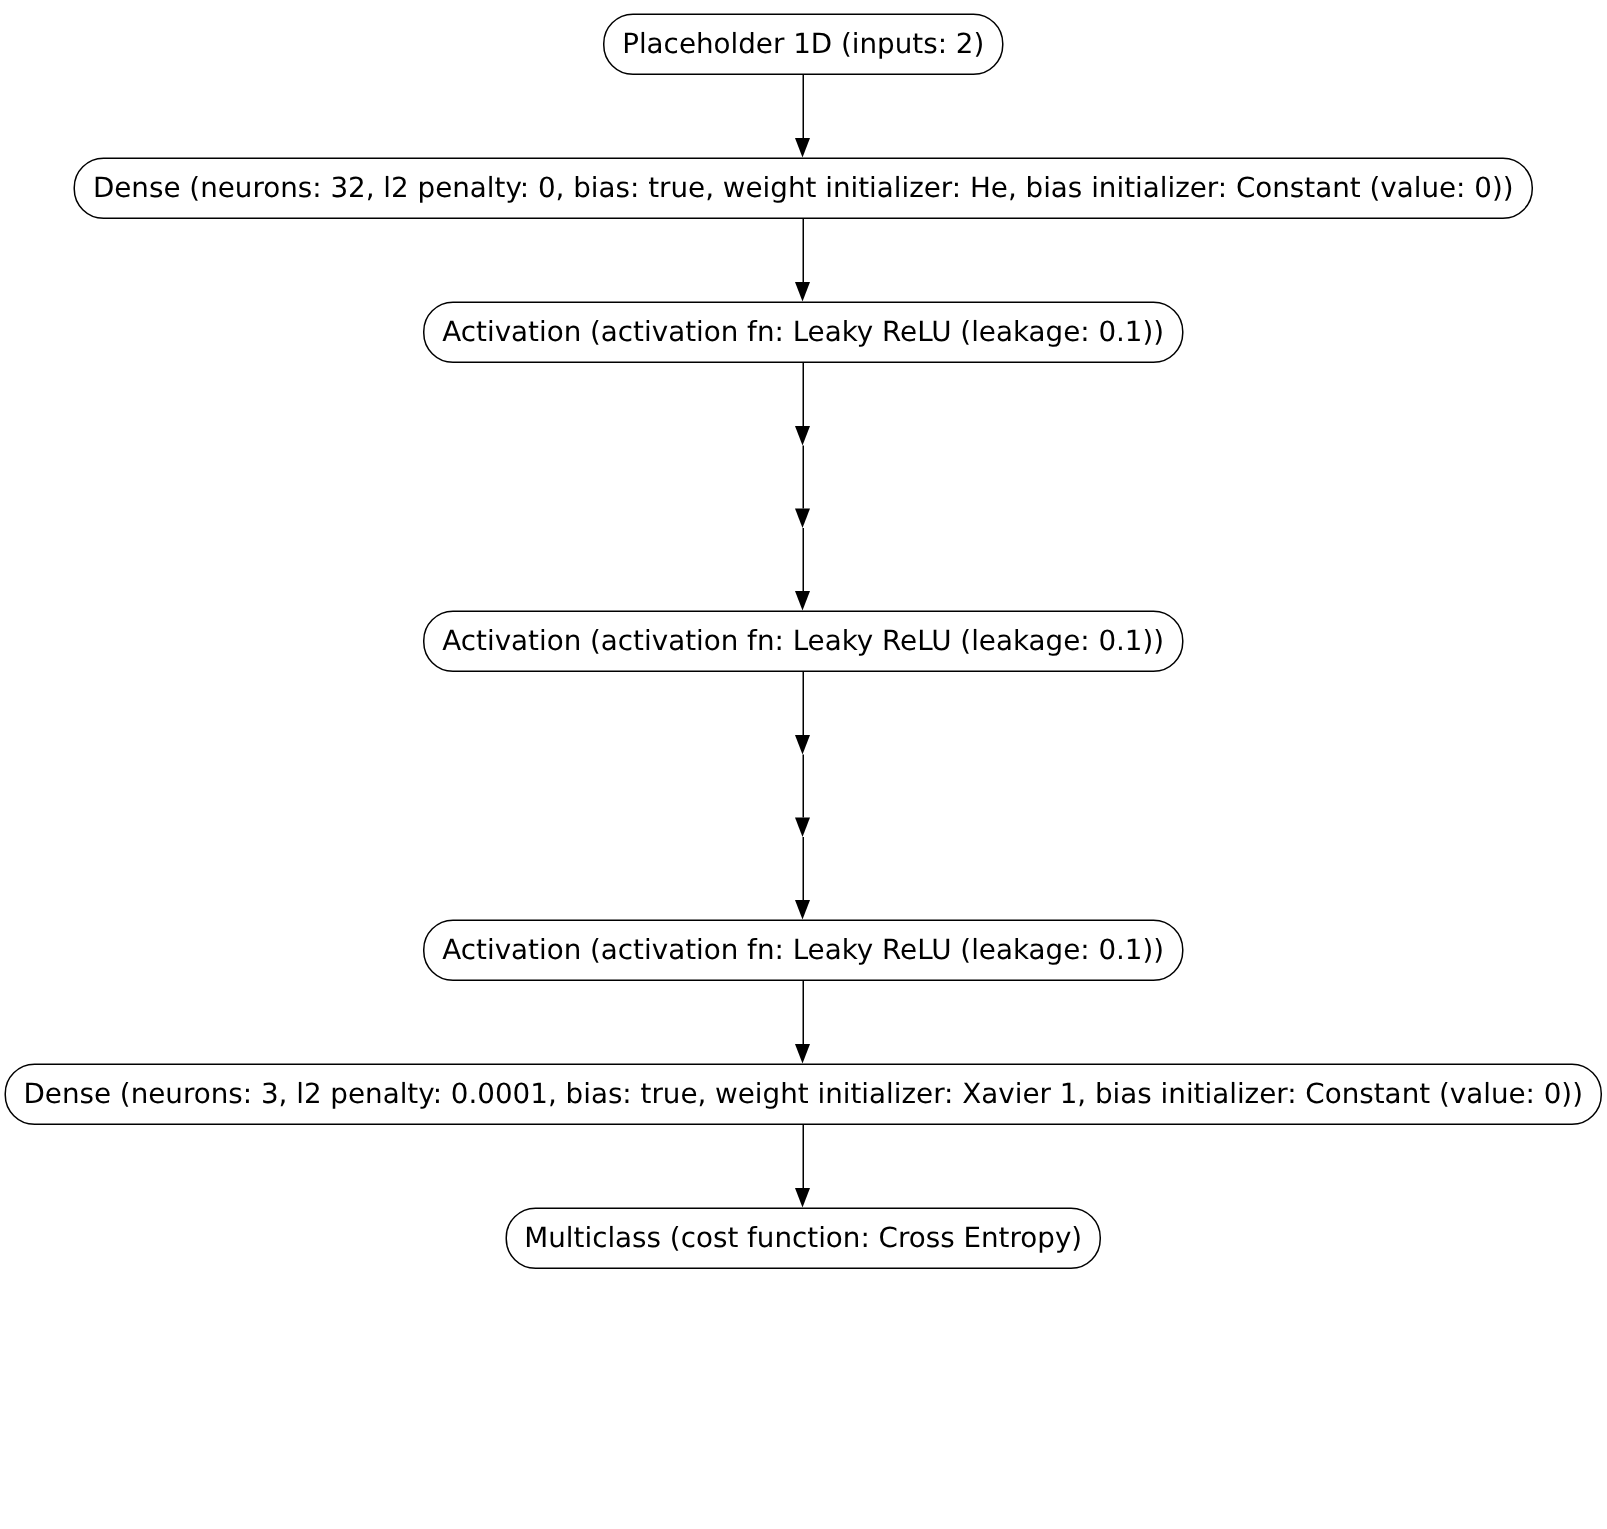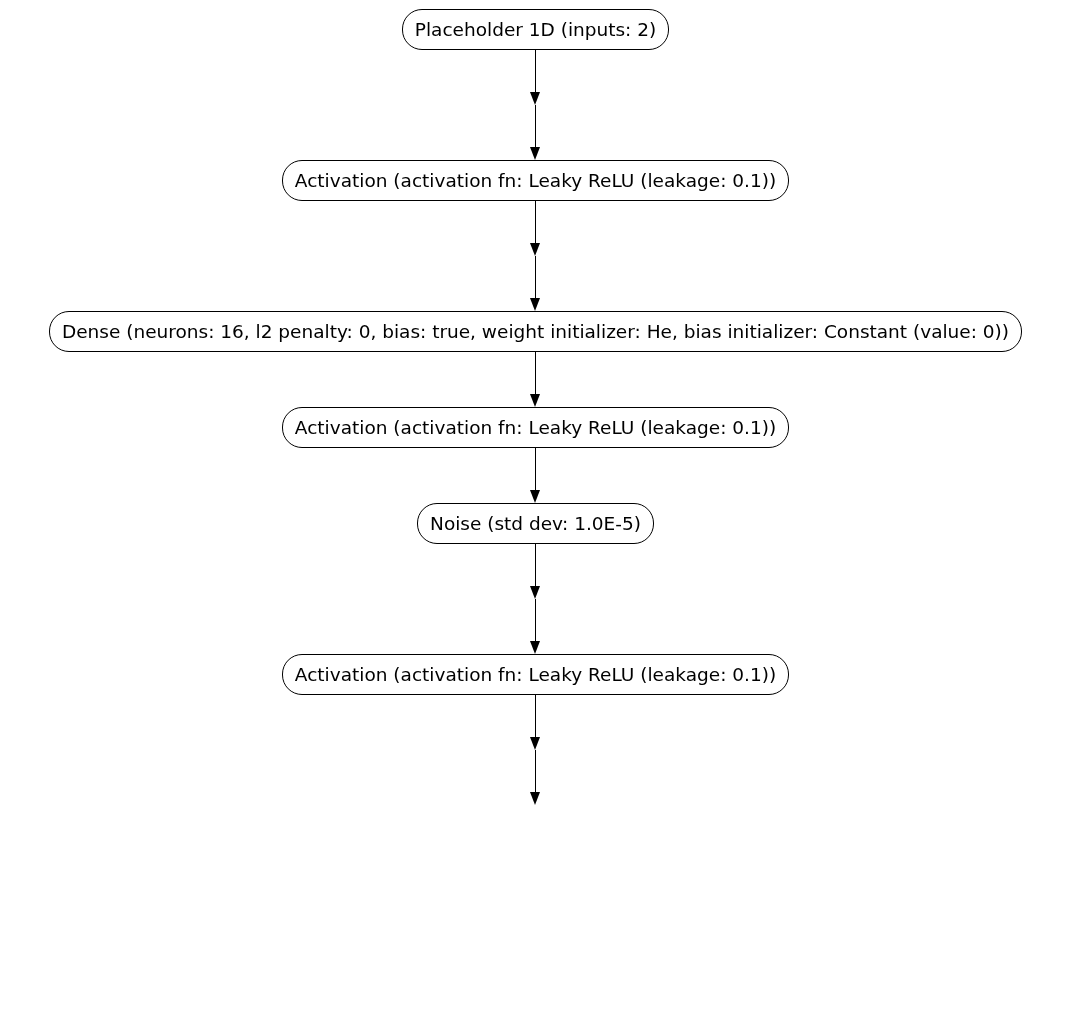--- a/index.html
+++ b/index.html
@@ -68,62 +68,38 @@
   <div class="graph" id="graph">
   <div class="node">
     <span class="node-label">Placeholder 1D (inputs: 2)</span>
   </div>
 
   <div class="edge">
     <div class="edge-line"></div>
     <div class="edge-head"></div>
   </div>
 
-
-  <div class="edge">
-    <div class="edge-line"></div>
-    <div class="edge-head"></div>
-  </div>
-
   <div class="node">
-    <span class="node-label">Activation (activation fn: Leaky ReLU (leakage: 0.1))</span>
-  </div>
-
-  <div class="edge">
-    <div class="edge-line"></div>
-    <div class="edge-head"></div>
-  </div>
-
-
-  <div class="edge">
-    <div class="edge-line"></div>
-    <div class="edge-head"></div>
-  </div>
-
-  <div class="node">
-    <span class="node-label">Dense (neurons: 16, l2 penalty: 0, bias: true, weight initializer: He, bias initializer: Constant (value: 0))</span>
+    <span class="node-label">Dense (neurons: 32, l2 penalty: 0, bias: true, weight initializer: He, bias initializer: Constant (value: 0))</span>
   </div>
 
   <div class="edge">
     <div class="edge-line"></div>
     <div class="edge-head"></div>
   </div>
 
   <div class="node">
     <span class="node-label">Activation (activation fn: Leaky ReLU (leakage: 0.1))</span>
   </div>
 
   <div class="edge">
     <div class="edge-line"></div>
     <div class="edge-head"></div>
   </div>
 
-  <div class="node">
-    <span class="node-label">Noise (std dev: 1.0E-5)</span>
-  </div>
 
   <div class="edge">
     <div class="edge-line"></div>
     <div class="edge-head"></div>
   </div>
 
 
   <div class="edge">
     <div class="edge-line"></div>
     <div class="edge-head"></div>
@@ -137,14 +113,41 @@
     <div class="edge-line"></div>
     <div class="edge-head"></div>
   </div>
 
 
   <div class="edge">
     <div class="edge-line"></div>
     <div class="edge-head"></div>
   </div>
 
+
+  <div class="edge">
+    <div class="edge-line"></div>
+    <div class="edge-head"></div>
+  </div>
+
+  <div class="node">
+    <span class="node-label">Activation (activation fn: Leaky ReLU (leakage: 0.1))</span>
+  </div>
+
+  <div class="edge">
+    <div class="edge-line"></div>
+    <div class="edge-head"></div>
+  </div>
+
+  <div class="node">
+    <span class="node-label">Dense (neurons: 3, l2 penalty: 0.0001, bias: true, weight initializer: Xavier 1, bias initializer: Constant (value: 0))</span>
+  </div>
+
+  <div class="edge">
+    <div class="edge-line"></div>
+    <div class="edge-head"></div>
+  </div>
+
+  <div class="node">
+    <span class="node-label">Multiclass (cost function: Cross Entropy)</span>
+  </div>
 </div>
 </div>
 
 </body></html>

